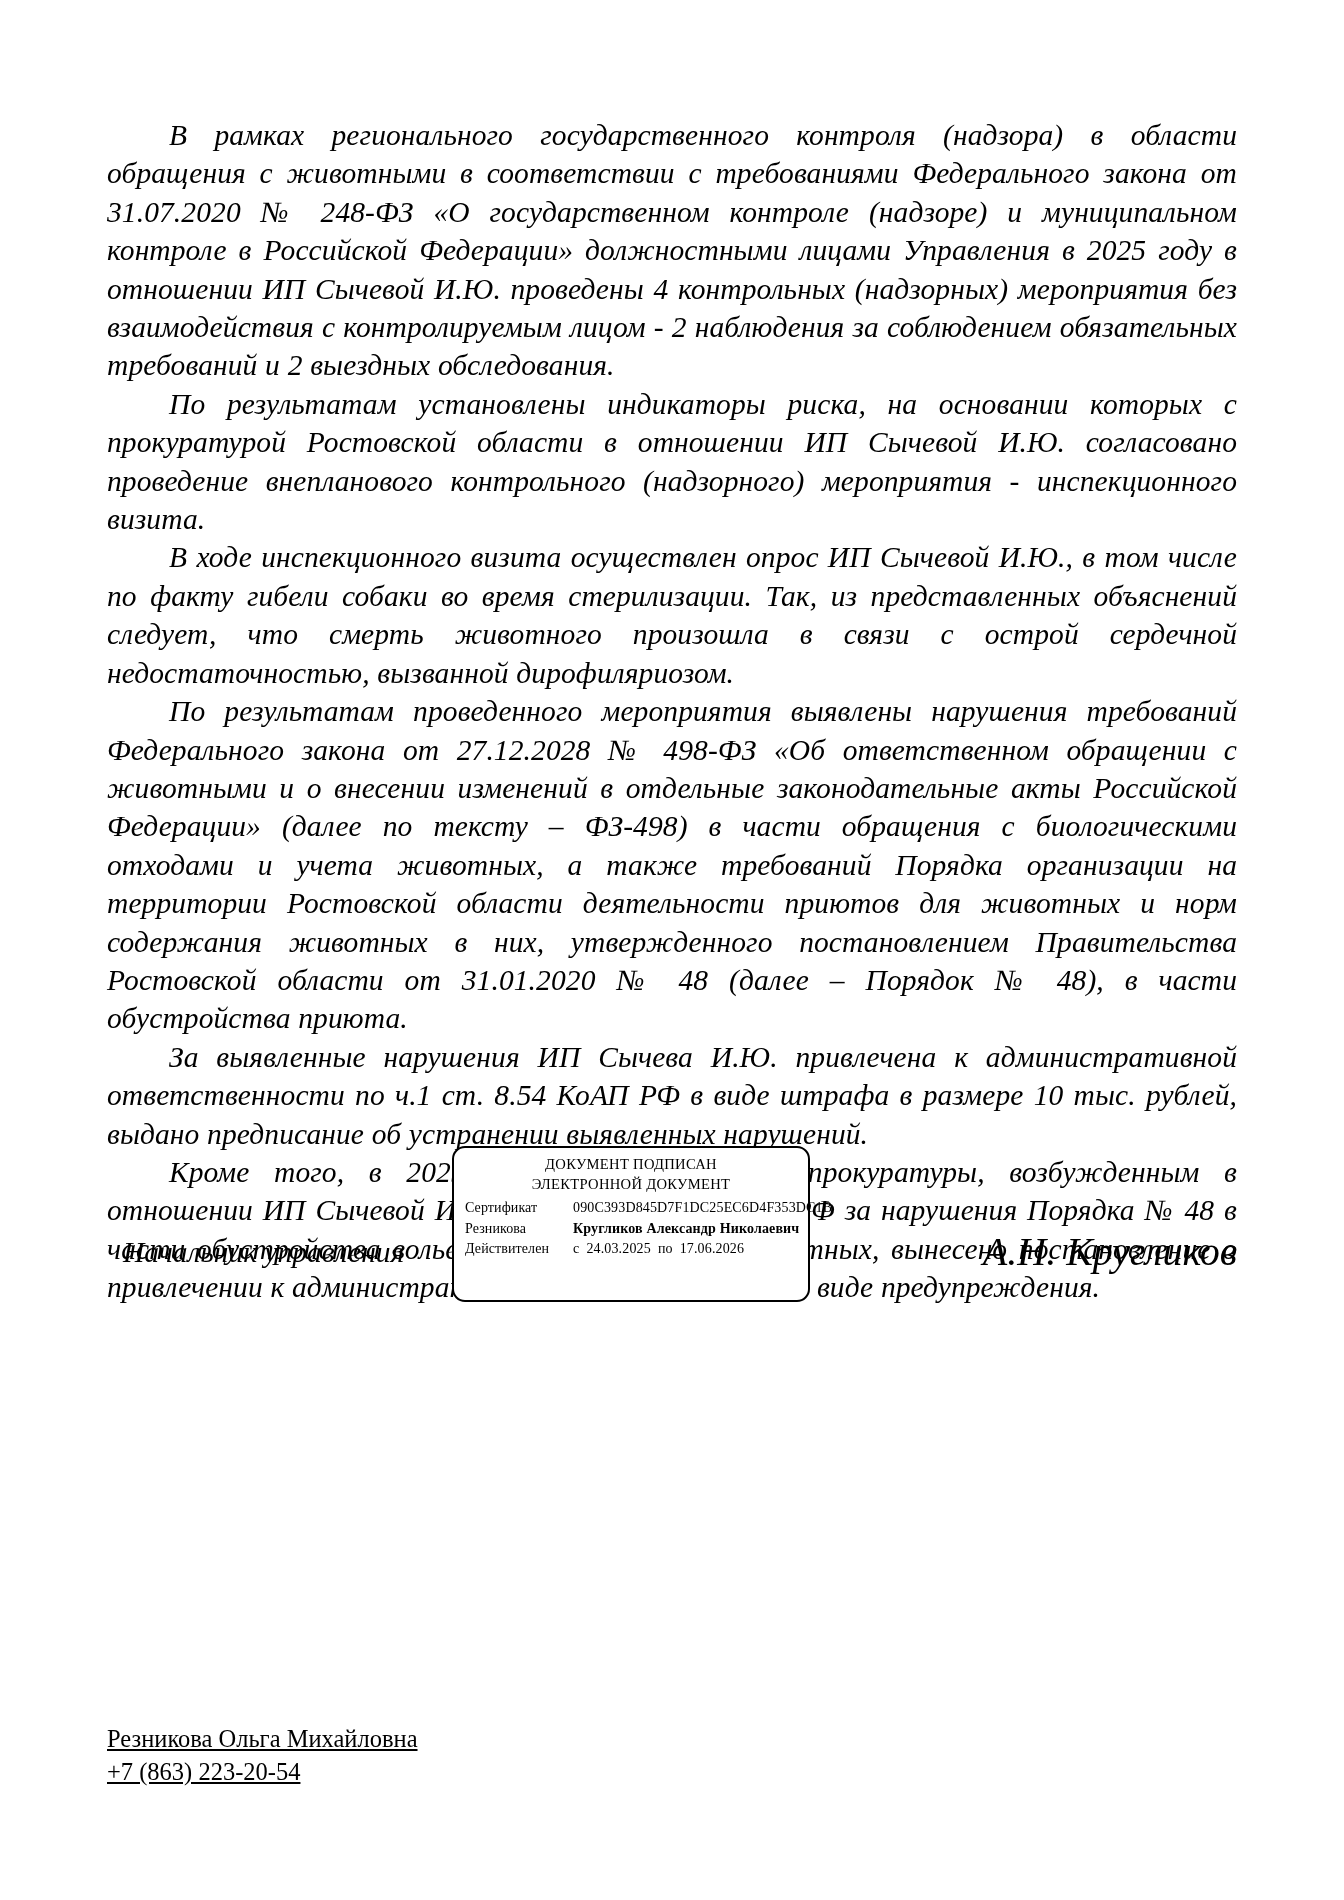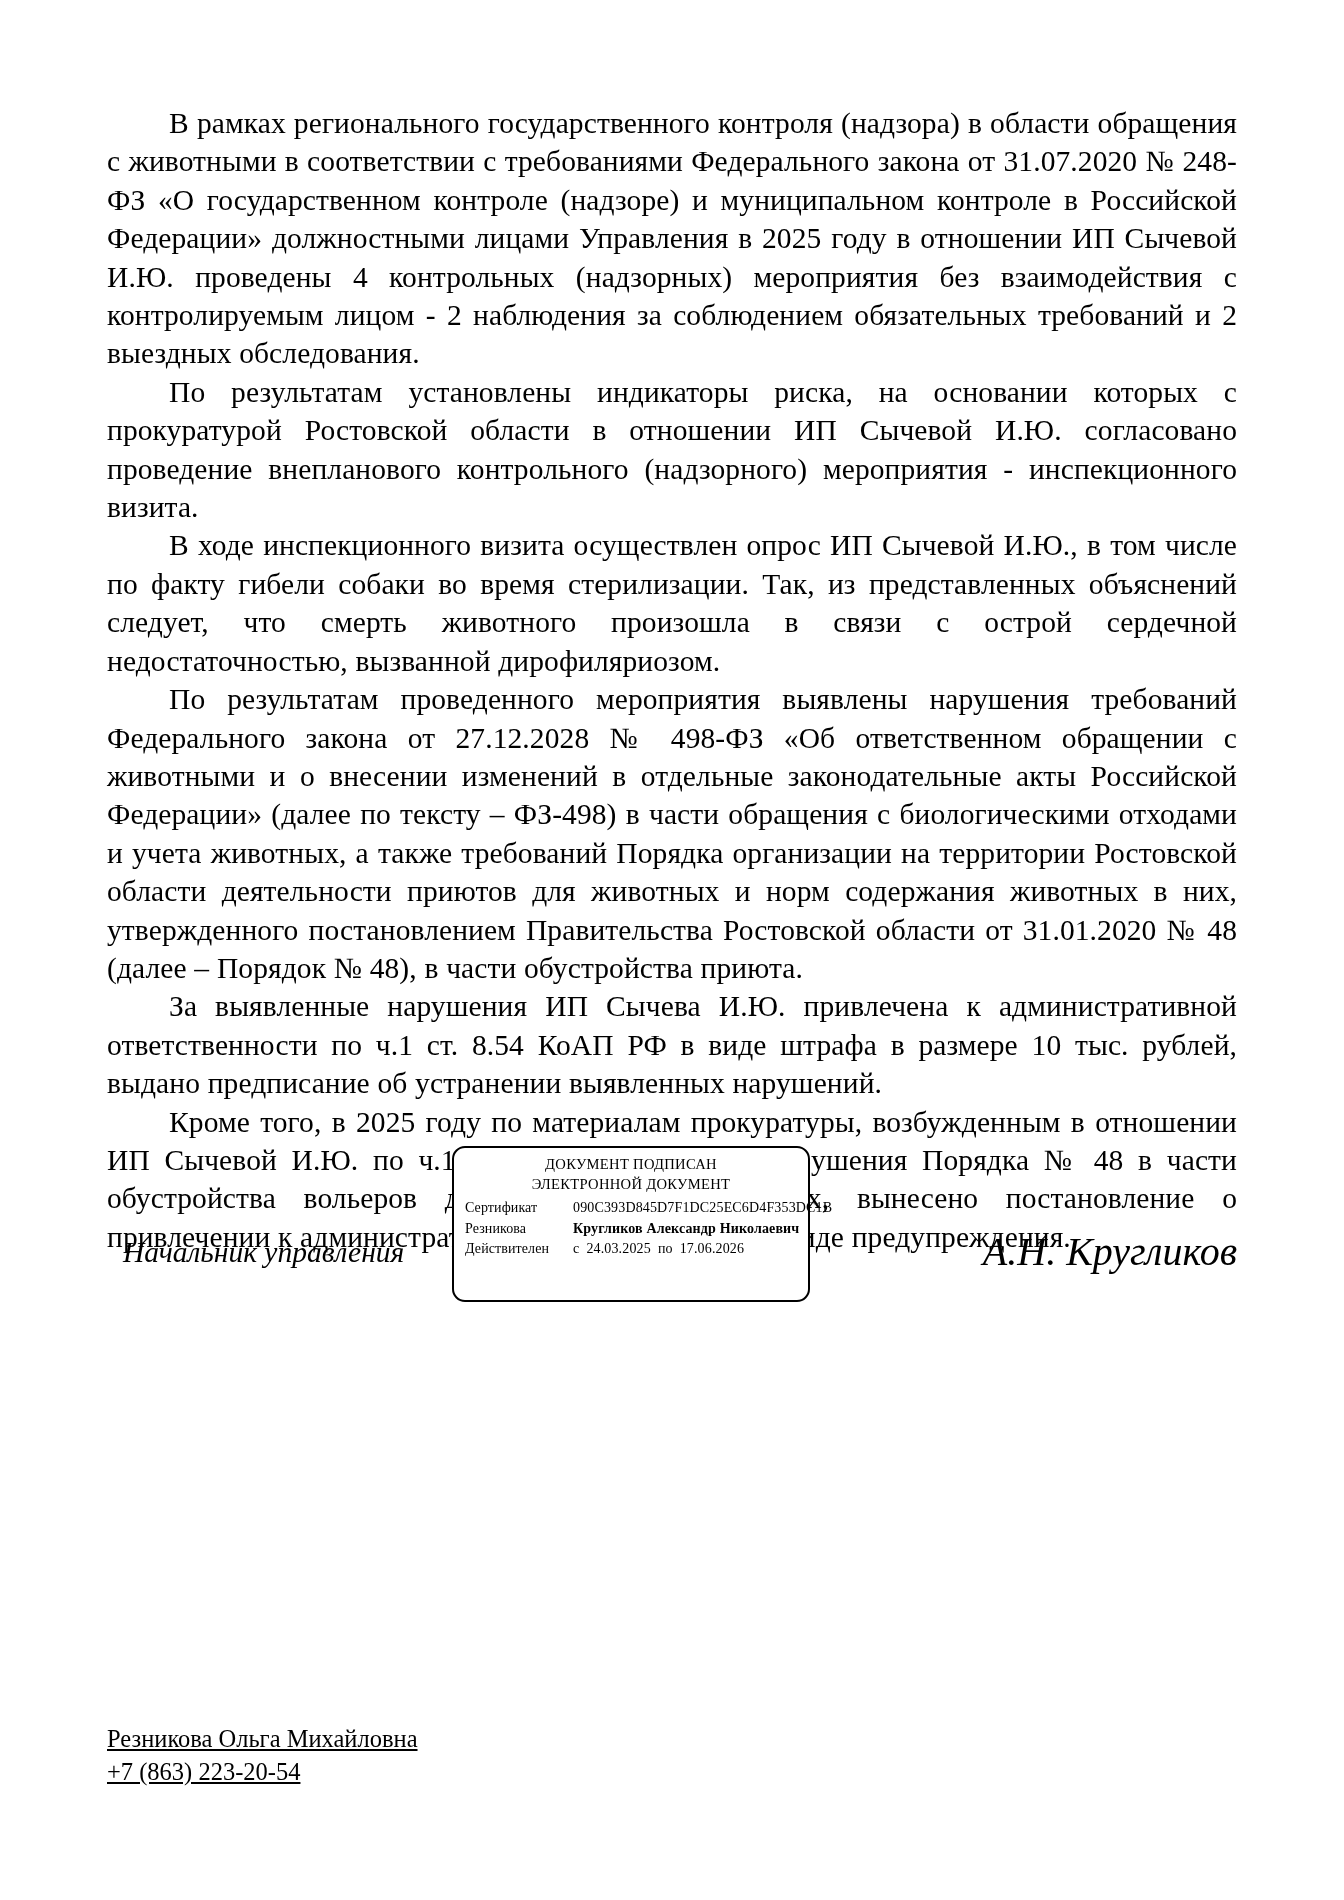--- a/index.html
+++ b/index.html
@@ -16,22 +16,23 @@
     position: relative;
     width: 1344px;
     height: 1900px;
     background: #ffffff;
     overflow: hidden;
     box-sizing: border-box;
   }
   .body-block {
     position: absolute;
     left: 107px;
-    top: 104px;
+    top: 116px;
     width: 1130px;
+    font-style: italic;
   }
   p.para {
     margin: 0;
     text-indent: 62px;
     text-align: justify;
     font-size: 29.5px;
     line-height: 38.4px;
     letter-spacing: 0.1px;
     word-spacing: 0.2px;
     -webkit-hyphens: none;

